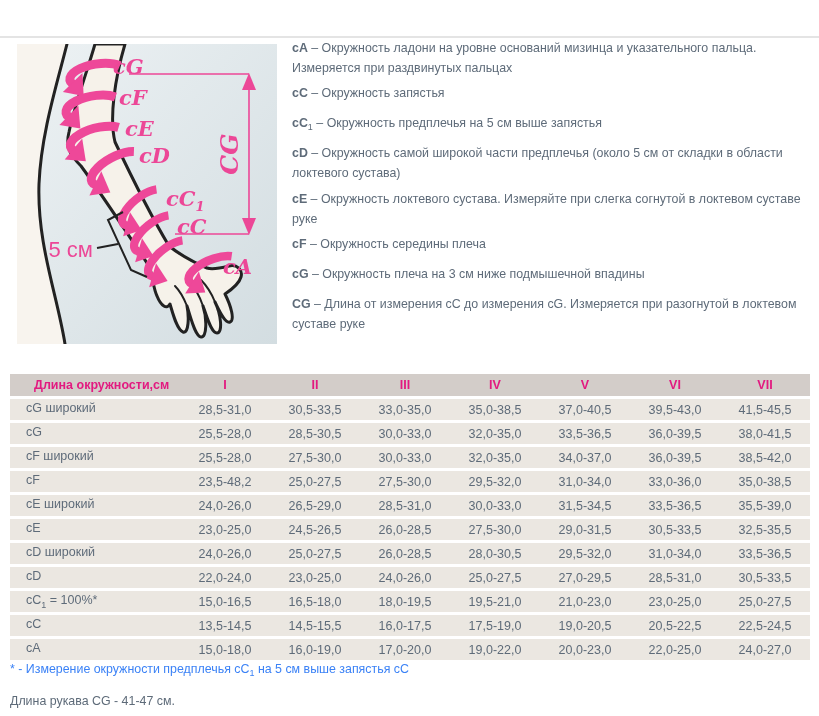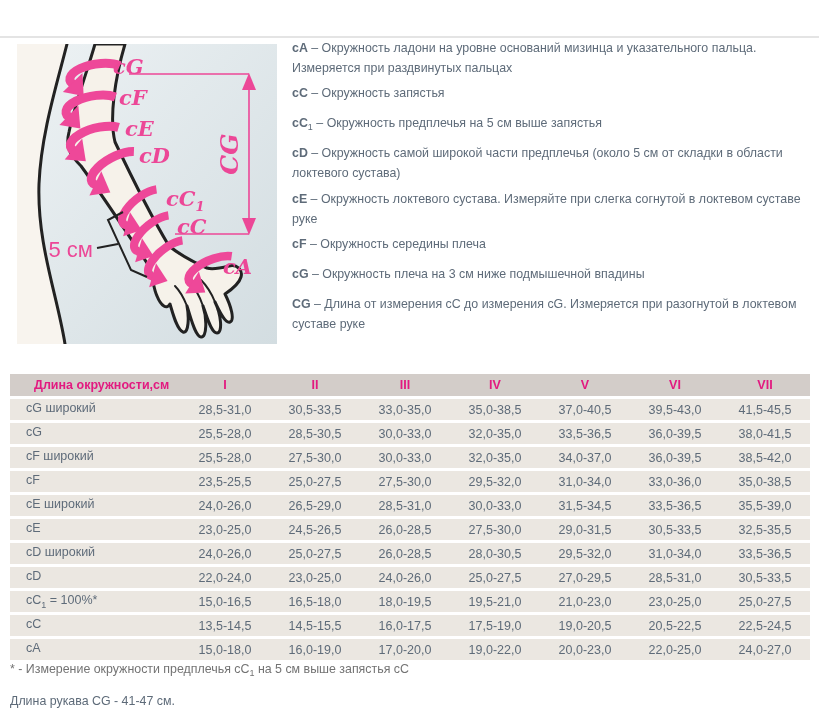--- a/index.html
+++ b/index.html
@@ -23,21 +23,21 @@
   .size-table th, .size-table td { height:21px; vertical-align:middle; }
   .size-table thead th { height:22px; background:#d3cdc9; color:#e21a80; font-weight:bold; }
   .size-table thead th.lbl { text-align:left; padding-left:24px; width:170px; }
   .size-table thead th.col { text-align:center; width:90px; }
   .size-table tbody td { background:#ebe7e1; color:#5e6b79; }
   .size-table tbody td.lbl { text-align:left; padding-left:16px; }
   .size-table tbody td.val { text-align:center; }
   .size-table sub { font-size:9px; }
 
   
-  .footnote1 { position:absolute; left:10px; top:662px; font-size:12.4px; color:#737373; }
+  .footnote1 { position:absolute; left:10px; top:662px; font-size:12.4px; color:#3b82f6; }
   .footnote1 sub { font-size:9px; }
   .footnote2 { position:absolute; left:10px; top:694px; font-size:12.4px; color:#5e6b79; }
 
   .diag-label { font-family:"DejaVu Serif", serif; font-style:italic; font-weight:bold; fill:#ec4797; }
 </style>
 </head>
 <body>
 
 <div class="page">
 
@@ -183,21 +183,21 @@
           <td class="val">27,5-30,0</td>
           <td class="val">30,0-33,0</td>
           <td class="val">32,0-35,0</td>
           <td class="val">34,0-37,0</td>
           <td class="val">36,0-39,5</td>
           <td class="val">38,5-42,0</td>
         </tr>
 
         <tr>
           <td class="lbl"><span>cF</span><sub></sub><span></span></td>
-          <td class="val">23,5-25,5</td>
+          <td class="val">23,5-48,2</td>
           <td class="val">25,0-27,5</td>
           <td class="val">27,5-30,0</td>
           <td class="val">29,5-32,0</td>
           <td class="val">31,0-34,0</td>
           <td class="val">33,0-36,0</td>
           <td class="val">35,0-38,5</td>
         </tr>
 
         <tr>
           <td class="lbl"><span>cE широкий</span><sub></sub><span></span></td>

